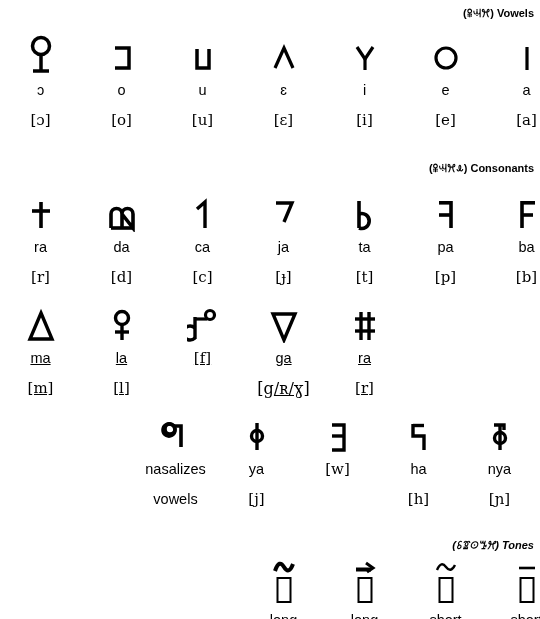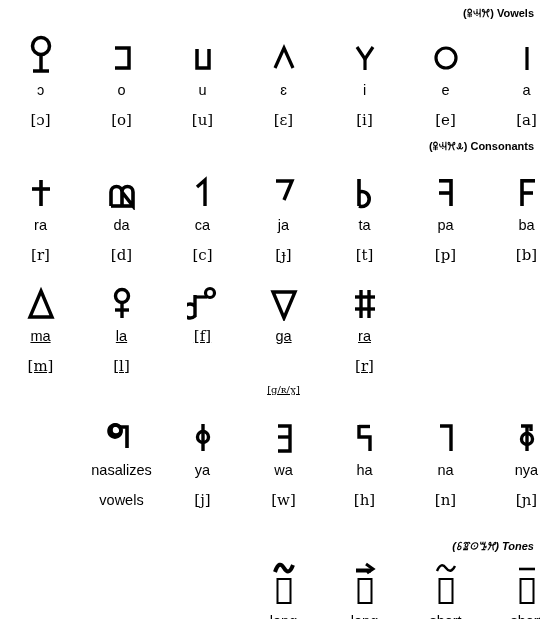--- a/index.html
+++ b/index.html
@@ -59,30 +59,30 @@
     font-size: 14.5px;
     display: block;
   }
   .ipa {
     height: 31px;
     line-height: 31px;
     font-size: 15px;
     font-family: "DejaVu Serif", serif;
     display: block;
   }
-  .ipa.small { font-size: 10px; margin-top: 23px; }
+  .ipa.small { font-size: 16px; }
   .rom.two-line { font-size: 14.5px; }
 
   
   #vowels-head { margin-top: 3px; }
   #vowel-row   { margin-top: 6px; }
-  #consonants-head { }
+  #consonants-head { margin-top: 22px; }
   #cons-row-1 { margin-top: 8px; }
   #cons-row-2 { margin-top: 4px; text-decoration: underline; }
-  #cons-row-3 { margin-top: 4px; }
+  #cons-row-3 { margin-top: 4px; justify-content: flex-end; }
   #tones-head { margin-top: 20px; font-style: italic; }
   #tone-row   { margin-top: 4px; }
 
   
   .tone-glyph {
     position: relative;
     height: 46px;
     display: block;
   }
   .tone-box {
@@ -359,44 +359,34 @@
     <span class="ipa">[j]</span>
   </div>
 
   <div class="cell">
     <span class="glyph">
       <svg width="30" height="40" viewBox="0 0 30 40" aria-hidden="true">
         <polyline points="9,11 21,11 21,36 9,36" fill="none" stroke="#000" stroke-width="3.4"></polyline>
         <line x1="9" y1="22" x2="21" y2="22" stroke="#000" stroke-width="3.4"></line>
       </svg>
     </span>
-    <span class="rom">wa</span>
     <span class="ipa">[w]</span>
   </div>
 
   <div class="cell">
     <span class="glyph">
       <svg width="30" height="40" viewBox="0 0 30 40" aria-hidden="true">
         <polyline points="9,10 9,22 20,22 20,36" fill="none" stroke="#000" stroke-width="3.4"></polyline>
         <line x1="9" y1="11.5" x2="20" y2="11.5" stroke="#000" stroke-width="3.4"></line>
       </svg>
     </span>
     <span class="rom">ha</span>
     <span class="ipa">[h]</span>
   </div>
 
-  <div class="cell">
-    <span class="glyph">
-      <svg width="30" height="40" viewBox="0 0 30 40" aria-hidden="true">
-        <polyline points="9,11 20,11 20,36" fill="none" stroke="#000" stroke-width="3.4"></polyline>
-      </svg>
-    </span>
-    <span class="rom">na</span>
-    <span class="ipa">[n]</span>
-  </div>
 
   <div class="cell">
     <span class="glyph">
       <svg width="30" height="40" viewBox="0 0 30 40" aria-hidden="true">
         <polyline points="9,11 19,11 19,16" fill="none" stroke="#000" stroke-width="3.4"></polyline>
         <line x1="15" y1="11" x2="15" y2="36" stroke="#000" stroke-width="3.4"></line>
         <circle cx="15" cy="24" r="5.5" fill="none" stroke="#000" stroke-width="3.4"></circle>
       </svg>
     </span>
     <span class="rom">nya</span>

